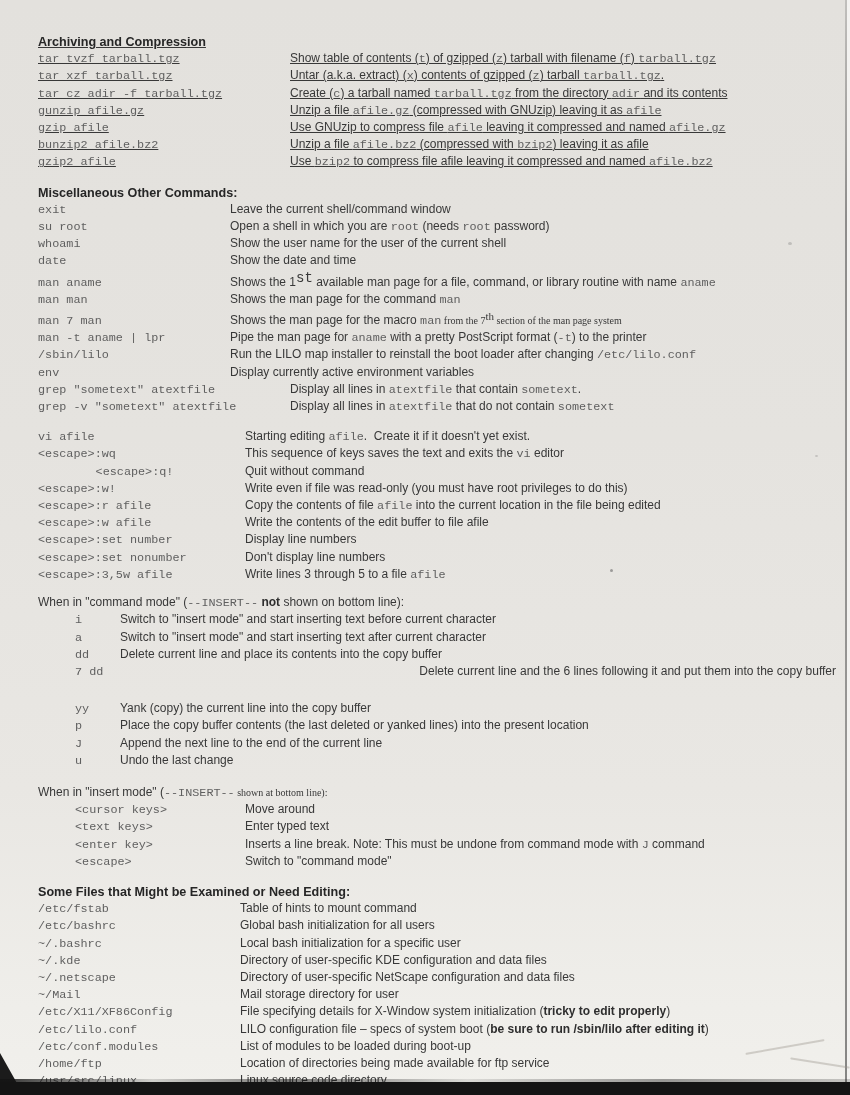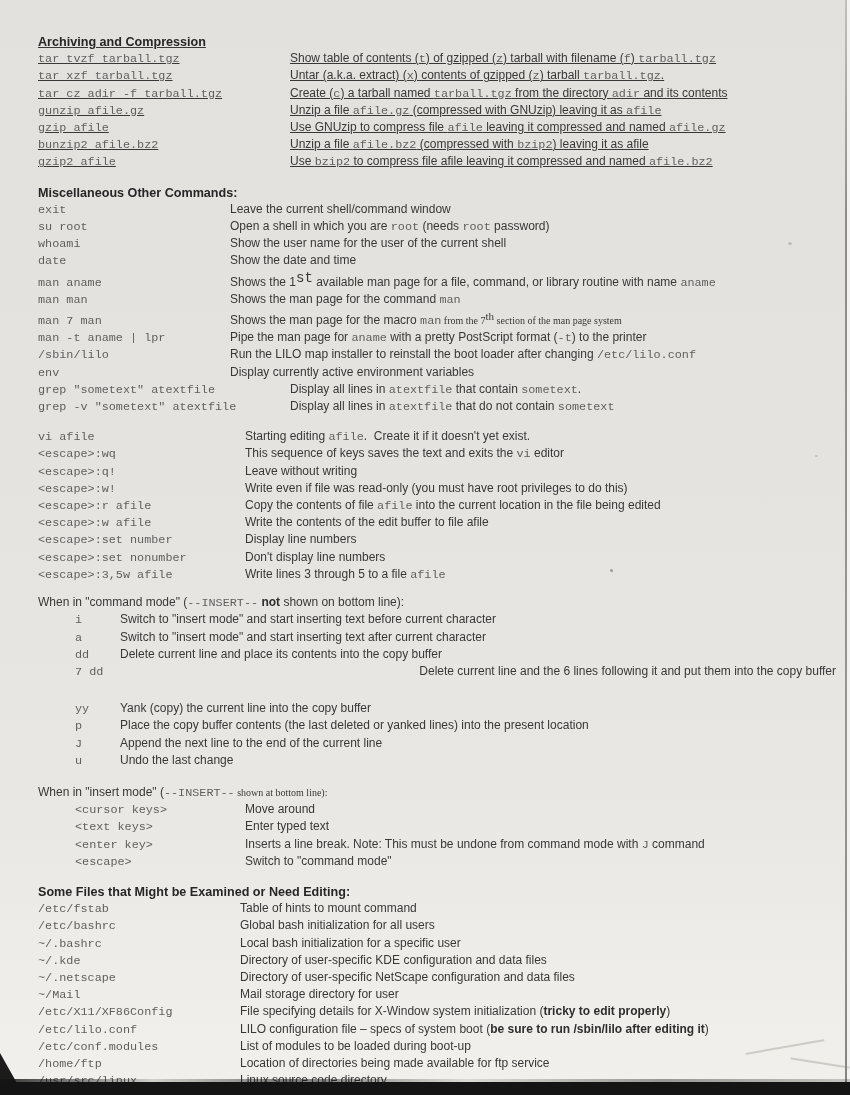--- a/index.html
+++ b/index.html
@@ -135,22 +135,22 @@
       <section class="sec" style="margin-top: 13px;">
         <div class="row">
           <span class="cmd" style="min-width: 207px;">vi afile</span>
           <span class="desc"><span class="seg-n">Starting editing </span><span class="seg-m">afile</span><span class="seg-n">.  Create it if it doesn't yet exist.</span></span>
         </div>
         <div class="row">
           <span class="cmd" style="min-width: 207px;">&lt;escape&gt;:wq</span>
           <span class="desc"><span class="seg-n">This sequence of keys saves the text and exits the </span><span class="seg-m">vi</span><span class="seg-n"> editor</span></span>
         </div>
         <div class="row">
-          <span class="cmd" style="min-width: 207px;">&lt;escape&gt;:q!</span>
-          <span class="desc"><span class="seg-n">Leave without writing</span></span>
+          <span class="cmd" style="min-width: 207px; text-align: center;">&lt;escape&gt;:q!</span>
+          <span class="desc"><span class="seg-n">Quit without command</span></span>
         </div>
         <div class="row">
           <span class="cmd" style="min-width: 207px;">&lt;escape&gt;:w!</span>
           <span class="desc"><span class="seg-n">Write even if file was read-only (you must have root privileges to do this)</span></span>
         </div>
         <div class="row">
           <span class="cmd" style="min-width: 207px;">&lt;escape&gt;:r afile</span>
           <span class="desc"><span class="seg-n">Copy the contents of file </span><span class="seg-m">afile</span><span class="seg-n"> into the current location in the file being edited</span></span>
         </div>
         <div class="row">

